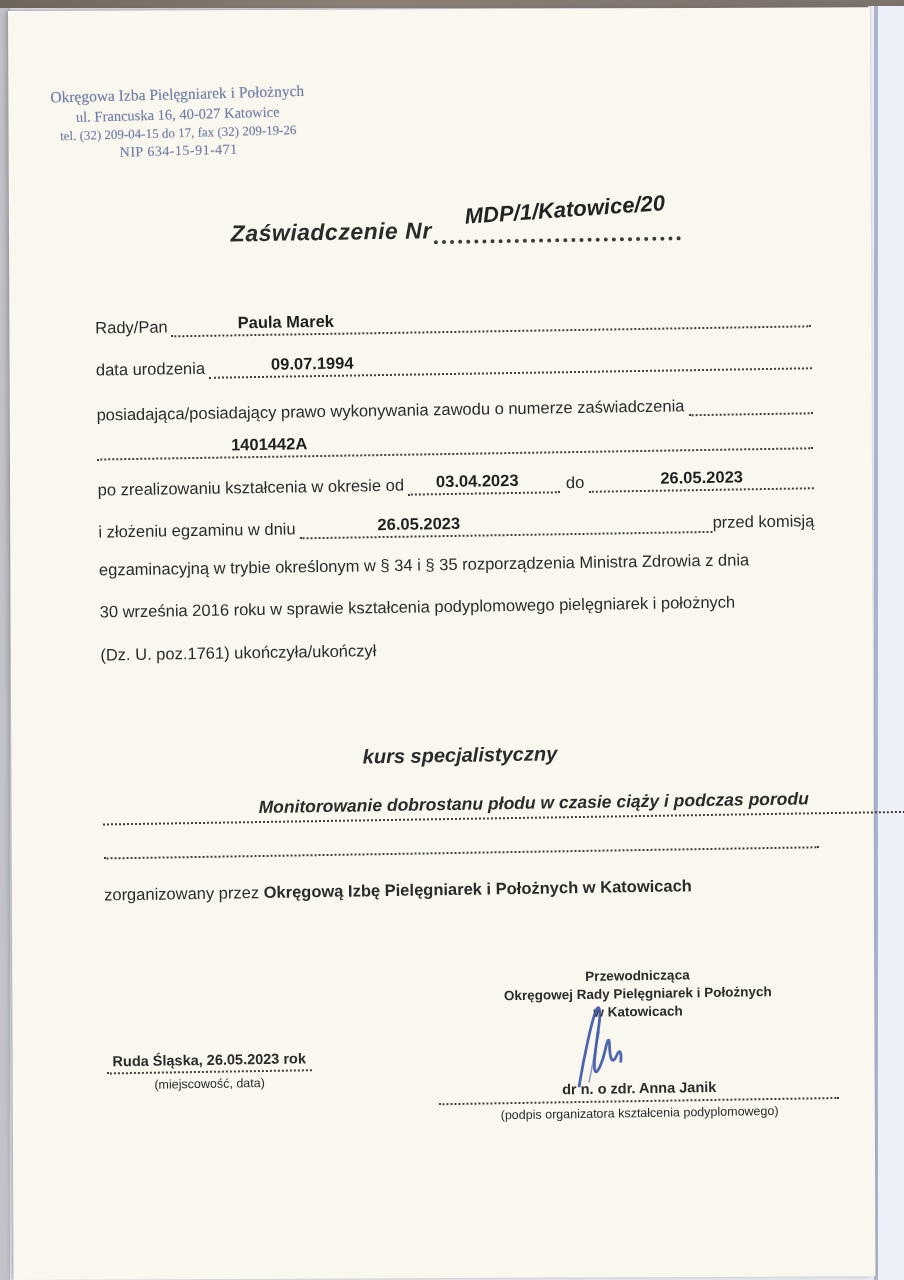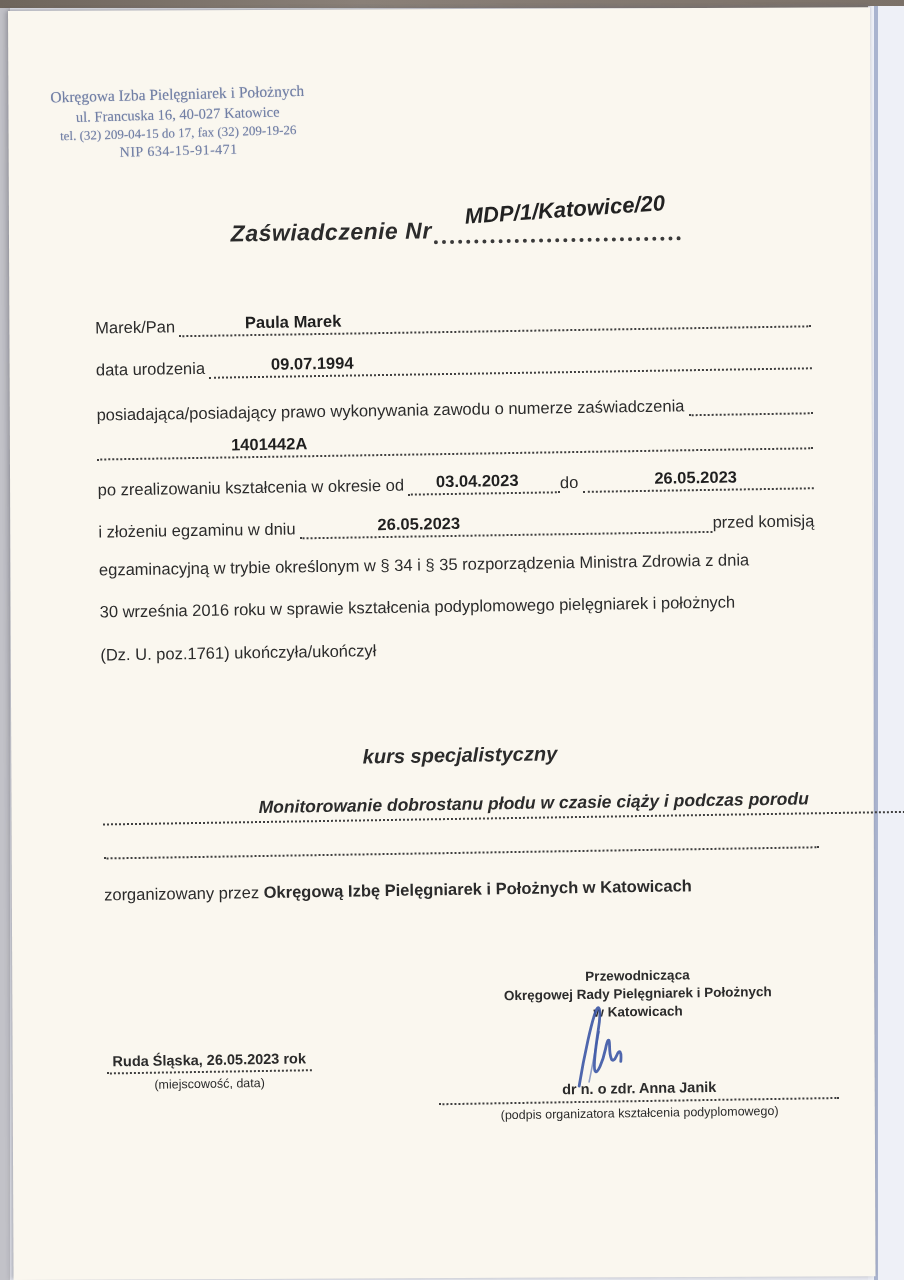--- a/index.html
+++ b/index.html
@@ -107,21 +107,21 @@
     </div>
 
     <div class="abs title-row">
       <span class="title-label">Zaświadczenie Nr</span>
       <span class="title-fill">
         <span class="title-value">MDP/1/Katowice/20</span>
       </span>
     </div>
 
     <div class="abs row" style="top:299px;">
-      <span class="lbl">Marek/Pan</span>
+      <span class="lbl">Rady/Pan</span>
       <span class="fill">
         <span class="val" style="left:66px;">Paula Marek</span>
       </span>
     </div>
 
     <div class="abs row" style="top:341px;">
       <span class="lbl">data urodzenia</span>
       <span class="fill">
         <span class="val" style="left:62px;">09.07.1994</span>
       </span>
@@ -136,21 +136,21 @@
       <span class="fill noml">
         <span class="val" style="left:134px;">1401442A</span>
       </span>
     </div>
 
     <div class="abs row" style="top:461px;">
       <span class="lbl">po zrealizowaniu kształcenia w okresie od</span>
       <span class="fill fixfill" style="width:152px;">
         <span class="val" style="left:28px;">03.04.2023</span>
       </span>
-      <span class="lbl" style="">do</span>
+      <span class="lbl" style="margin-left:6px;">do</span>
       <span class="fill">
         <span class="val" style="left:72px;">26.05.2023</span>
       </span>
     </div>
 
     <div class="abs row" style="top:503px;">
       <span class="lbl">i złożeniu egzaminu w dniu</span>
       <span class="fill">
         <span class="val" style="left:78px;">26.05.2023</span>
       </span>

